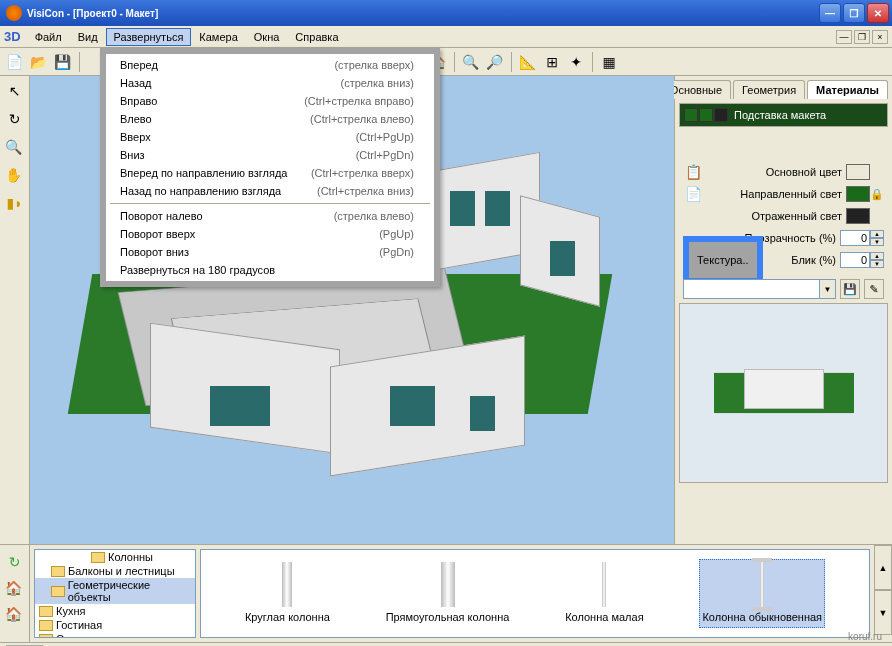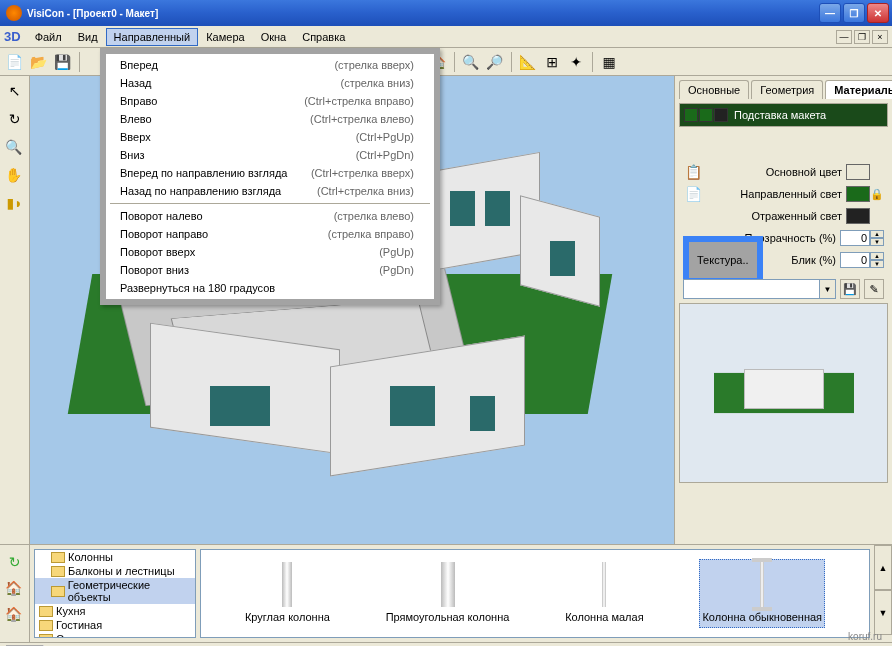--- a/index.html
+++ b/index.html
@@ -34,21 +34,21 @@
 .vt-btn { width: 22px; height: 22px; display: flex; align-items: center; justify-content: center; font-size: 14px; border: 1px solid transparent; }
 
 .viewport { flex: 1; background: #a5c8e8; position: relative; overflow: hidden; }
 .ground { position: absolute; bottom: 60px; left: 50px; width: 520px; height: 280px; background: #2a7a2a; transform: rotateX(60deg) skewX(-5deg); }
 .wall { position: absolute; background: #e8e8e8; border: 1px solid #999; }
 .floor { position: absolute; top: 160px; left: 100px; width: 330px; height: 200px; background: #c8c8c8; transform: rotateX(55deg) rotateZ(-8deg); border: 1px solid #999; }
 .floor2 { position: absolute; top: 200px; left: 150px; width: 250px; height: 150px; background: #d8d8d8; transform: rotateX(55deg) rotateZ(-8deg); border: 1px solid #888; }
 .window { position: absolute; background: #2a6a6a; width: 25px; height: 35px; }
 
 .right-panel { width: 218px; background: #ece9d8; border-left: 1px solid #aca899; padding: 4px; }
-.tabs { display: flex; gap: 2px; margin-bottom: 4px; }
+.tabs { display: flex; gap: 2px; margin-bottom: 4px; justify-content: flex-end; }
 .tab { background: #ece9d8; border: 1px solid #aca899; border-bottom: none; padding: 3px 8px; border-radius: 3px 3px 0 0; }
 .tab.active { background: #fff; font-weight: bold; }
 .panel-section { background: #fff; border: 1px solid #aca899; margin-bottom: 4px; }
 .material-row { display: flex; align-items: center; height: 22px; background: #1a4a1a; color: white; padding: 0 4px; }
 .color-swatches { display: flex; gap: 1px; margin-right: 6px; }
 .swatch { width: 14px; height: 14px; border: 1px solid #333; }
 .prop-row { display: flex; align-items: center; justify-content: space-between; padding: 2px 4px; height: 22px; }
 .prop-label { text-align: right; flex: 1; margin-right: 4px; }
 .prop-swatch { width: 24px; height: 16px; border: 1px solid #666; }
 .prop-input { width: 30px; height: 16px; border: 1px solid #7f9db9; padding: 0 2px; text-align: right; font-size: 11px; }
@@ -98,21 +98,21 @@
     <div class="win-btn">—</div>
     <div class="win-btn">❐</div>
     <div class="win-btn close">✕</div>
   </div>
 </div>
 
 <div class="menubar">
   <span class="threeD">3D</span>
   <div class="menu-item">Файл</div>
   <div class="menu-item">Вид</div>
-  <div class="menu-item active">Направленный</div>
+  <div class="menu-item active">Развернуться</div>
   <div class="menu-item">Камера</div>
   <div class="menu-item">Окна</div>
   <div class="menu-item">Справка</div>
   <div class="mdi-controls">
     <div class="mdi-btn">—</div>
     <div class="mdi-btn">❐</div>
     <div class="mdi-btn">×</div>
   </div>
 </div>
 
@@ -146,24 +146,20 @@
       <span class="dd-shortcut">(Ctrl+стрелка вверх)</span>
     </div>
     <div class="dd-item">
       <span class="dd-label">Назад по направлению взгляда</span>
       <span class="dd-shortcut">(Ctrl+стрелка вниз)</span>
     </div>
     <div class="dd-sep"></div>
     <div class="dd-item">
       <span class="dd-label">Поворот налево</span>
       <span class="dd-shortcut">(стрелка влево)</span>
-    </div>
-    <div class="dd-item">
-      <span class="dd-label">Поворот направо</span>
-      <span class="dd-shortcut">(стрелка вправо)</span>
     </div>
     <div class="dd-item">
       <span class="dd-label">Поворот вверх</span>
       <span class="dd-shortcut">(PgUp)</span>
     </div>
     <div class="dd-item">
       <span class="dd-label">Поворот вниз</span>
       <span class="dd-shortcut">(PgDn)</span>
     </div>
     <div class="dd-item">
@@ -283,21 +279,21 @@
   </div>
 </div>
 
 <div class="bottom-area">
   <div class="bottom-tools">
     <div class="vt-btn" style="color:#3a3">↻</div>
     <div class="vt-btn">🏠</div>
     <div class="vt-btn" style="color:#c80">🏠</div>
   </div>
   <div class="tree" id="tree">
-      <div class="tree-item" style="padding-left: 16px;">
+      <div class="tree-item" style="padding-left: 16px; justify-content: center;">
         <span class="folder-icon"></span>
         <span>Колонны</span>
       </div>
       <div class="tree-item" style="padding-left: 16px;">
         <span class="folder-icon"></span>
         <span>Балконы и лестницы</span>
       </div>
       <div class="tree-item selected" style="padding-left: 16px;">
         <span class="folder-icon"></span>
         <span>Геометрические объекты</span>

